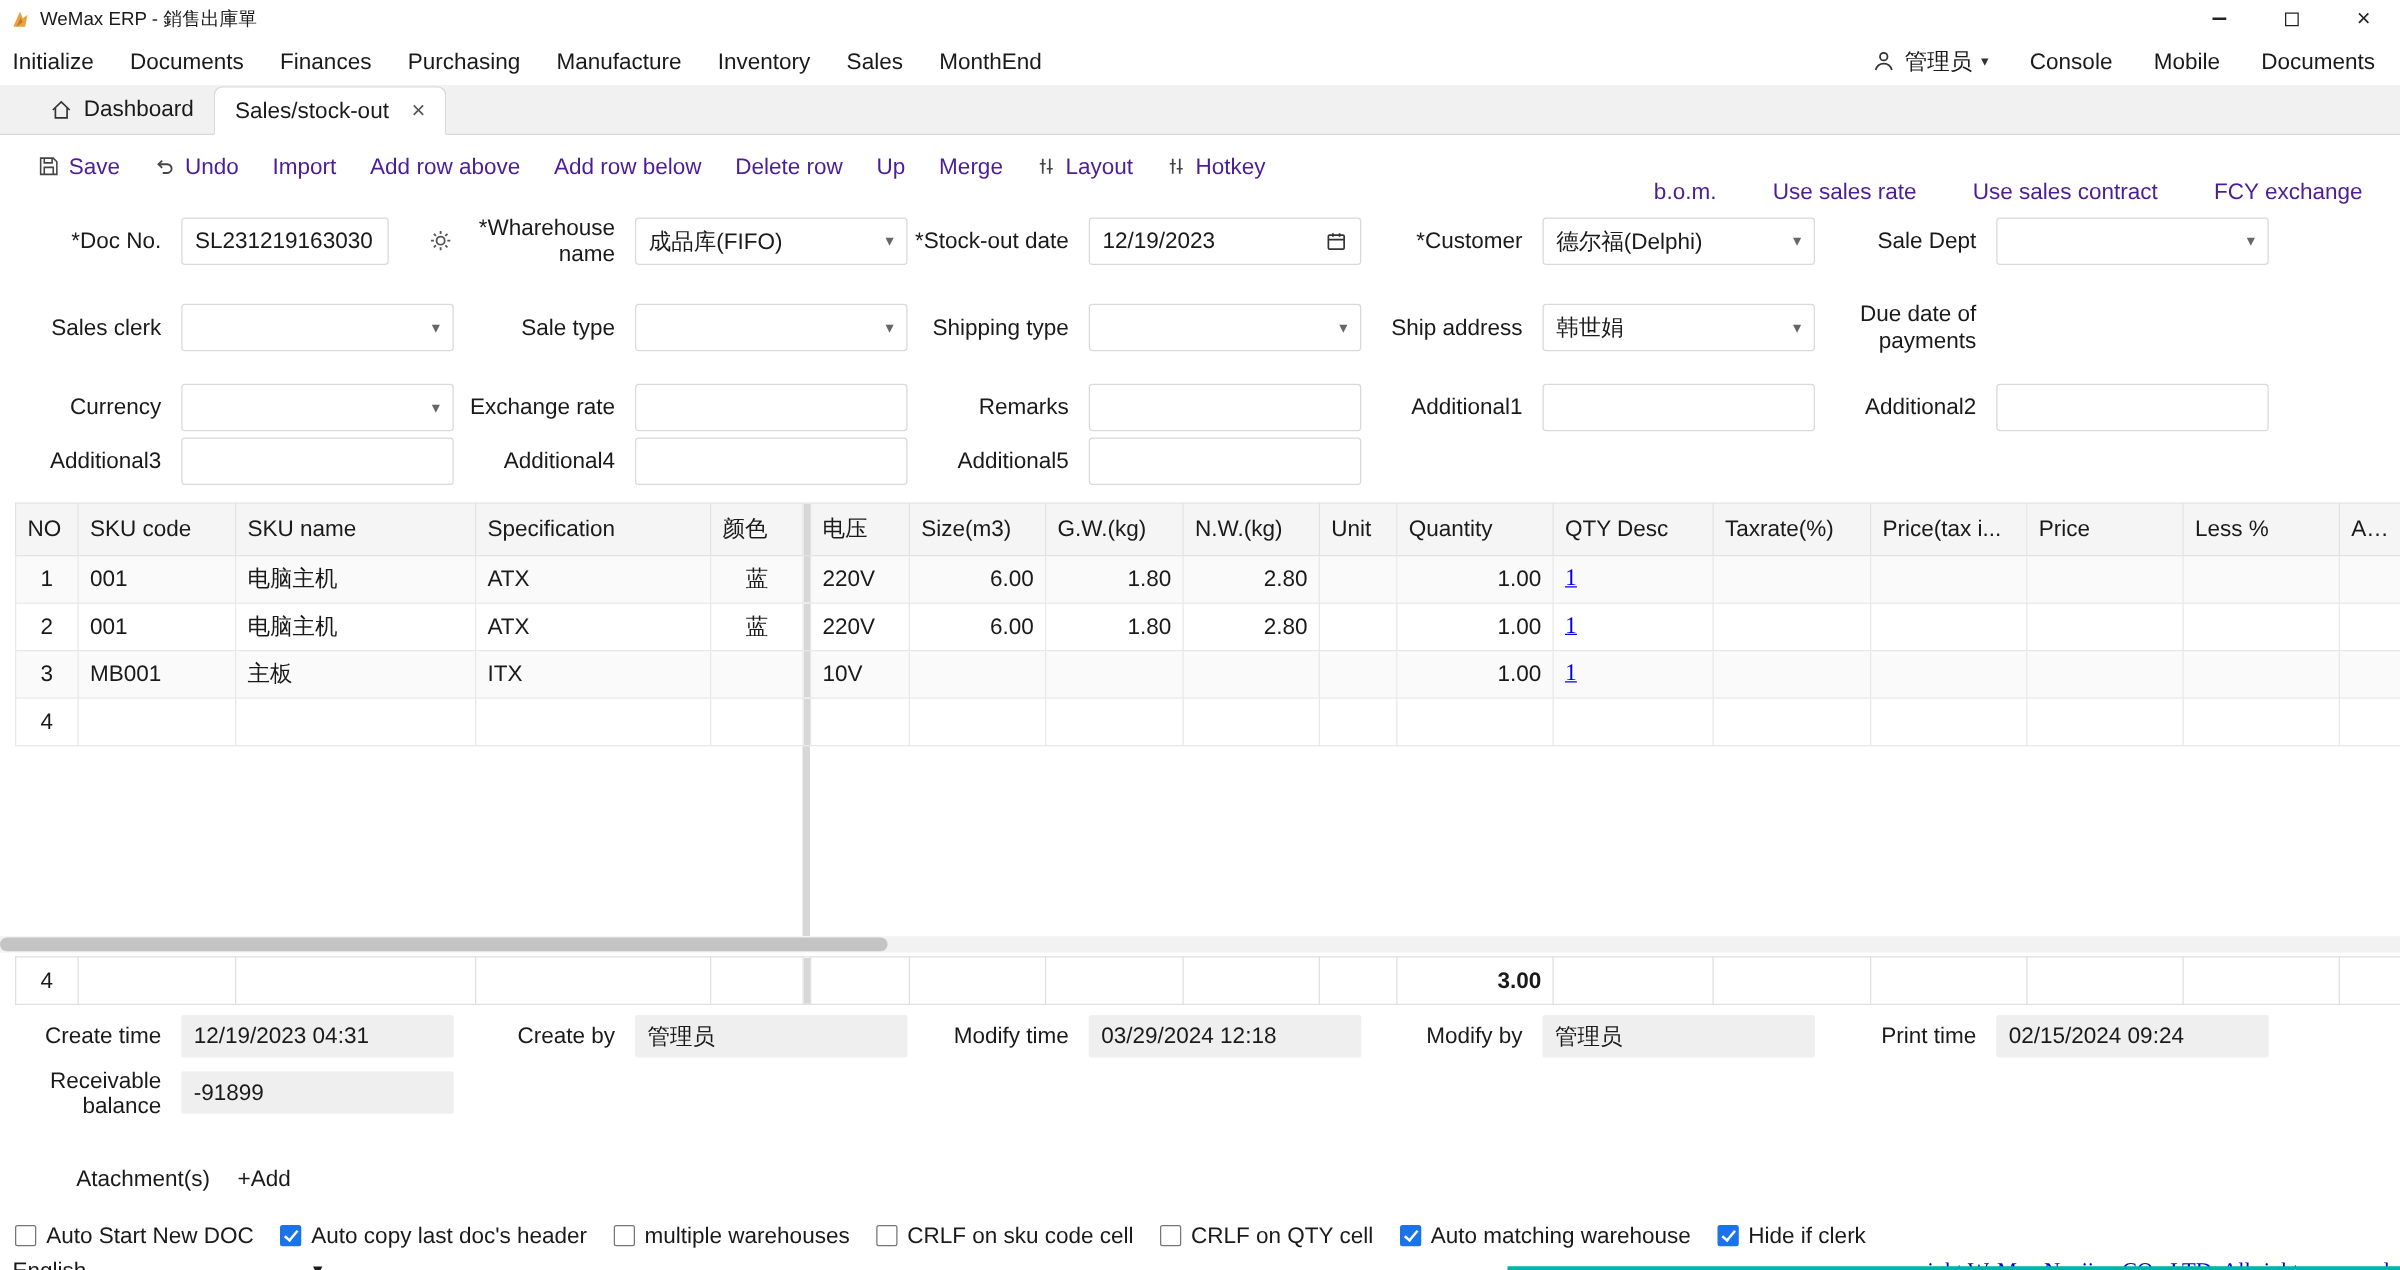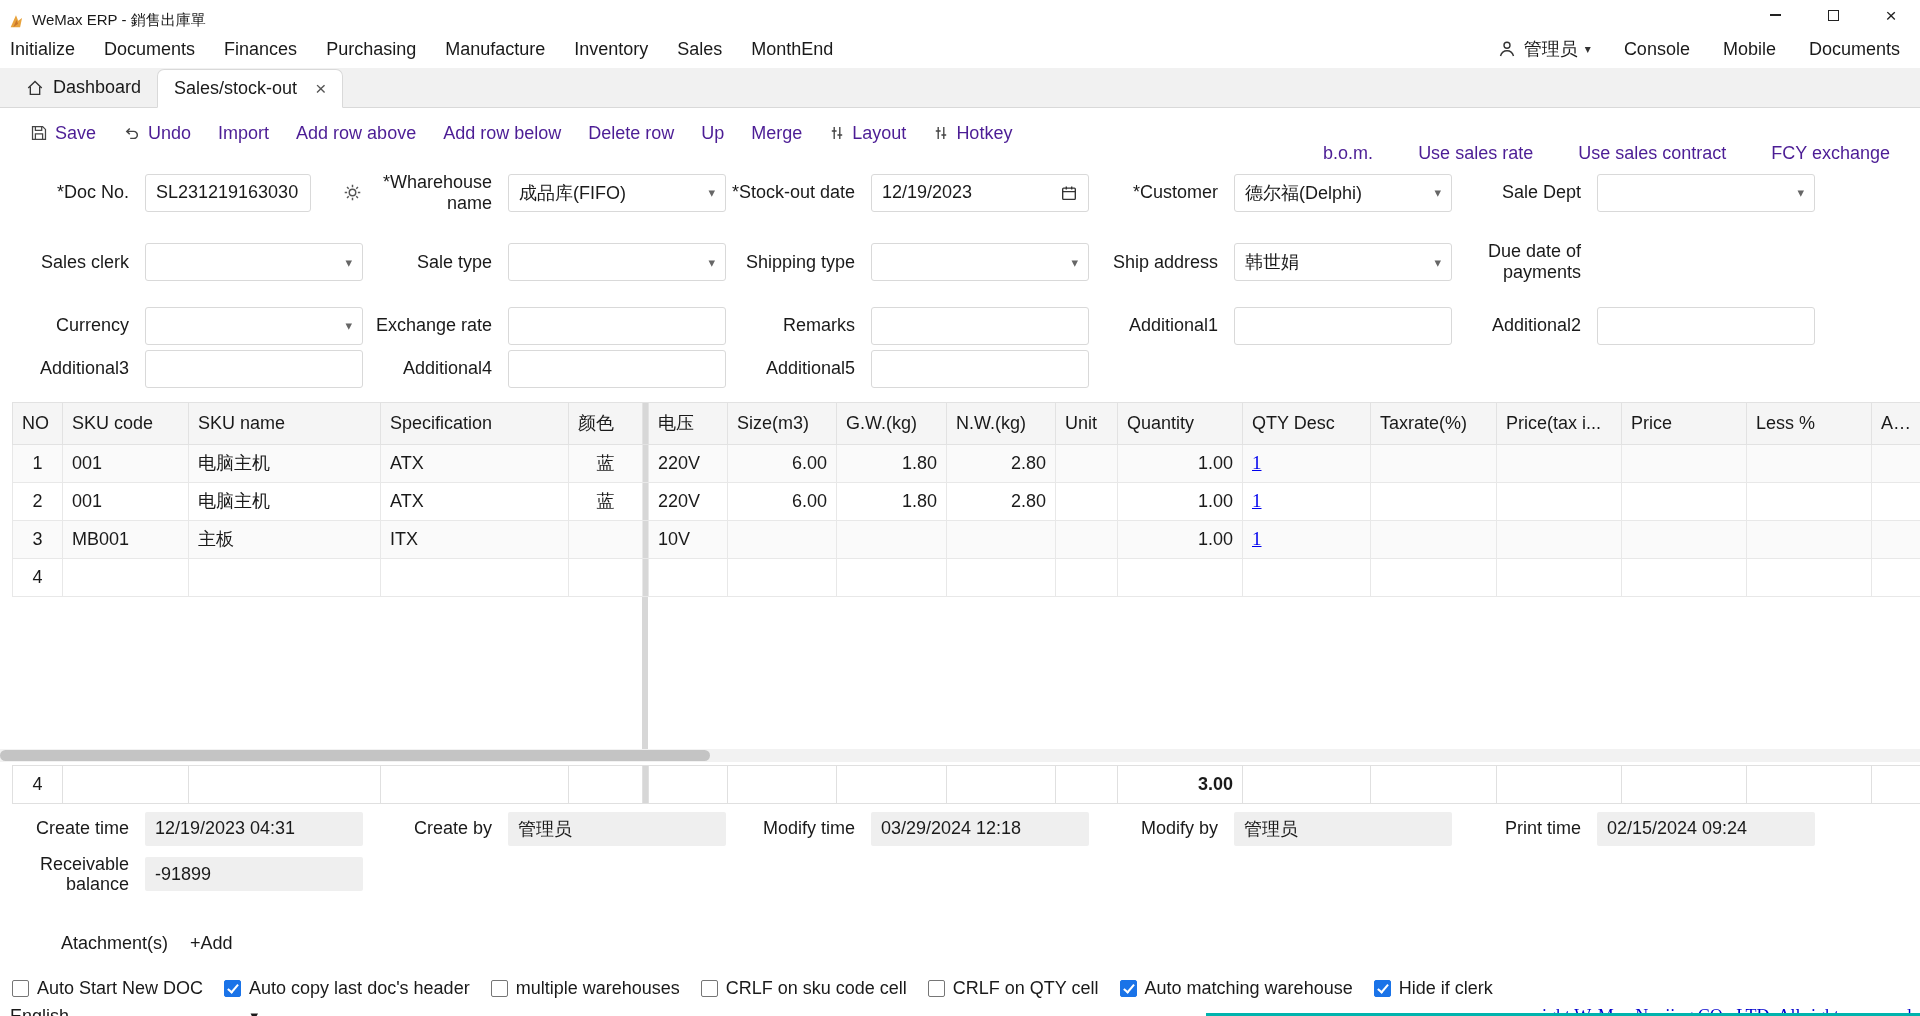--- a/index.html
+++ b/index.html
@@ -5,37 +5,37 @@
   * { box-sizing: border-box; }
   html,body { margin:0; padding:0; }
   body {
     width:1920px; height:1016px; overflow:hidden; position:relative;
     background:#fff; color:#1a1a1a;
     font-family:"Liberation Sans","DejaVu Sans",sans-serif;
   }
   svg { display:block; }
 
   
-  .titlebar { height:30px; display:flex; align-items:flex-end; padding-left:8px; background:#fff; }
+  .titlebar { height:30px; display:flex; align-items:center; padding-left:8px; background:#fff; }
   .app-logo { width:17px; height:17px; }
   .titlebar .title { font-size:15px; margin-left:7px; }
   .win-controls { margin-left:auto; display:flex; height:30px; }
   .win-btn { width:58px; display:flex; align-items:center; justify-content:center; }
   .min-glyph { width:11px; height:2px; background:#222; }
   .max-glyph { width:11px; height:11px; border:1.6px solid #222; }
   .close-glyph { font-size:19px; color:#222; line-height:1; }
 
   
   .menubar { height:38px; display:flex; align-items:center; gap:29px; padding:0 20px 0 10px; font-size:18px; }
   .menubar-right { margin-left:auto; display:flex; gap:33px; align-items:center; }
   .user-chip { display:flex; align-items:center; gap:7px; }
   .chev-sm { font-size:12px; color:#333; }
 
   
-  .tabbar { height:40px; background:#f1f1f1; border-bottom:1px solid #d9d9d9; display:flex; align-items:flex-end; padding-left:10px; }
+  .tabbar { height:40px; background:#f1f1f1; border-bottom:1px solid #d9d9d9; display:flex; align-items:flex-end; padding-left:24px; }
   .tab { height:39px; display:flex; align-items:center; gap:9px; padding:0 16px; font-size:18px; white-space:nowrap; }
   .tab.active { background:#fff; border:1px solid #d9d9d9; border-bottom:1px solid #fff; margin-bottom:-1px; border-radius:7px 7px 0 0; }
   .tab-close { color:#555; font-size:19px; margin-left:9px; line-height:1; }
 
   
   .toolbar { height:50px; display:flex; align-items:center; padding:0 30px; font-size:18px; color:#4c1d95; }
   .tb-left { display:flex; gap:27px; align-items:center; }
   .tb-right { margin-left:auto; display:flex; gap:45px; align-items:center;margin-top:41px; }
   .tb-item { display:flex; align-items:center; gap:7px; white-space:nowrap; cursor:default; }
 

